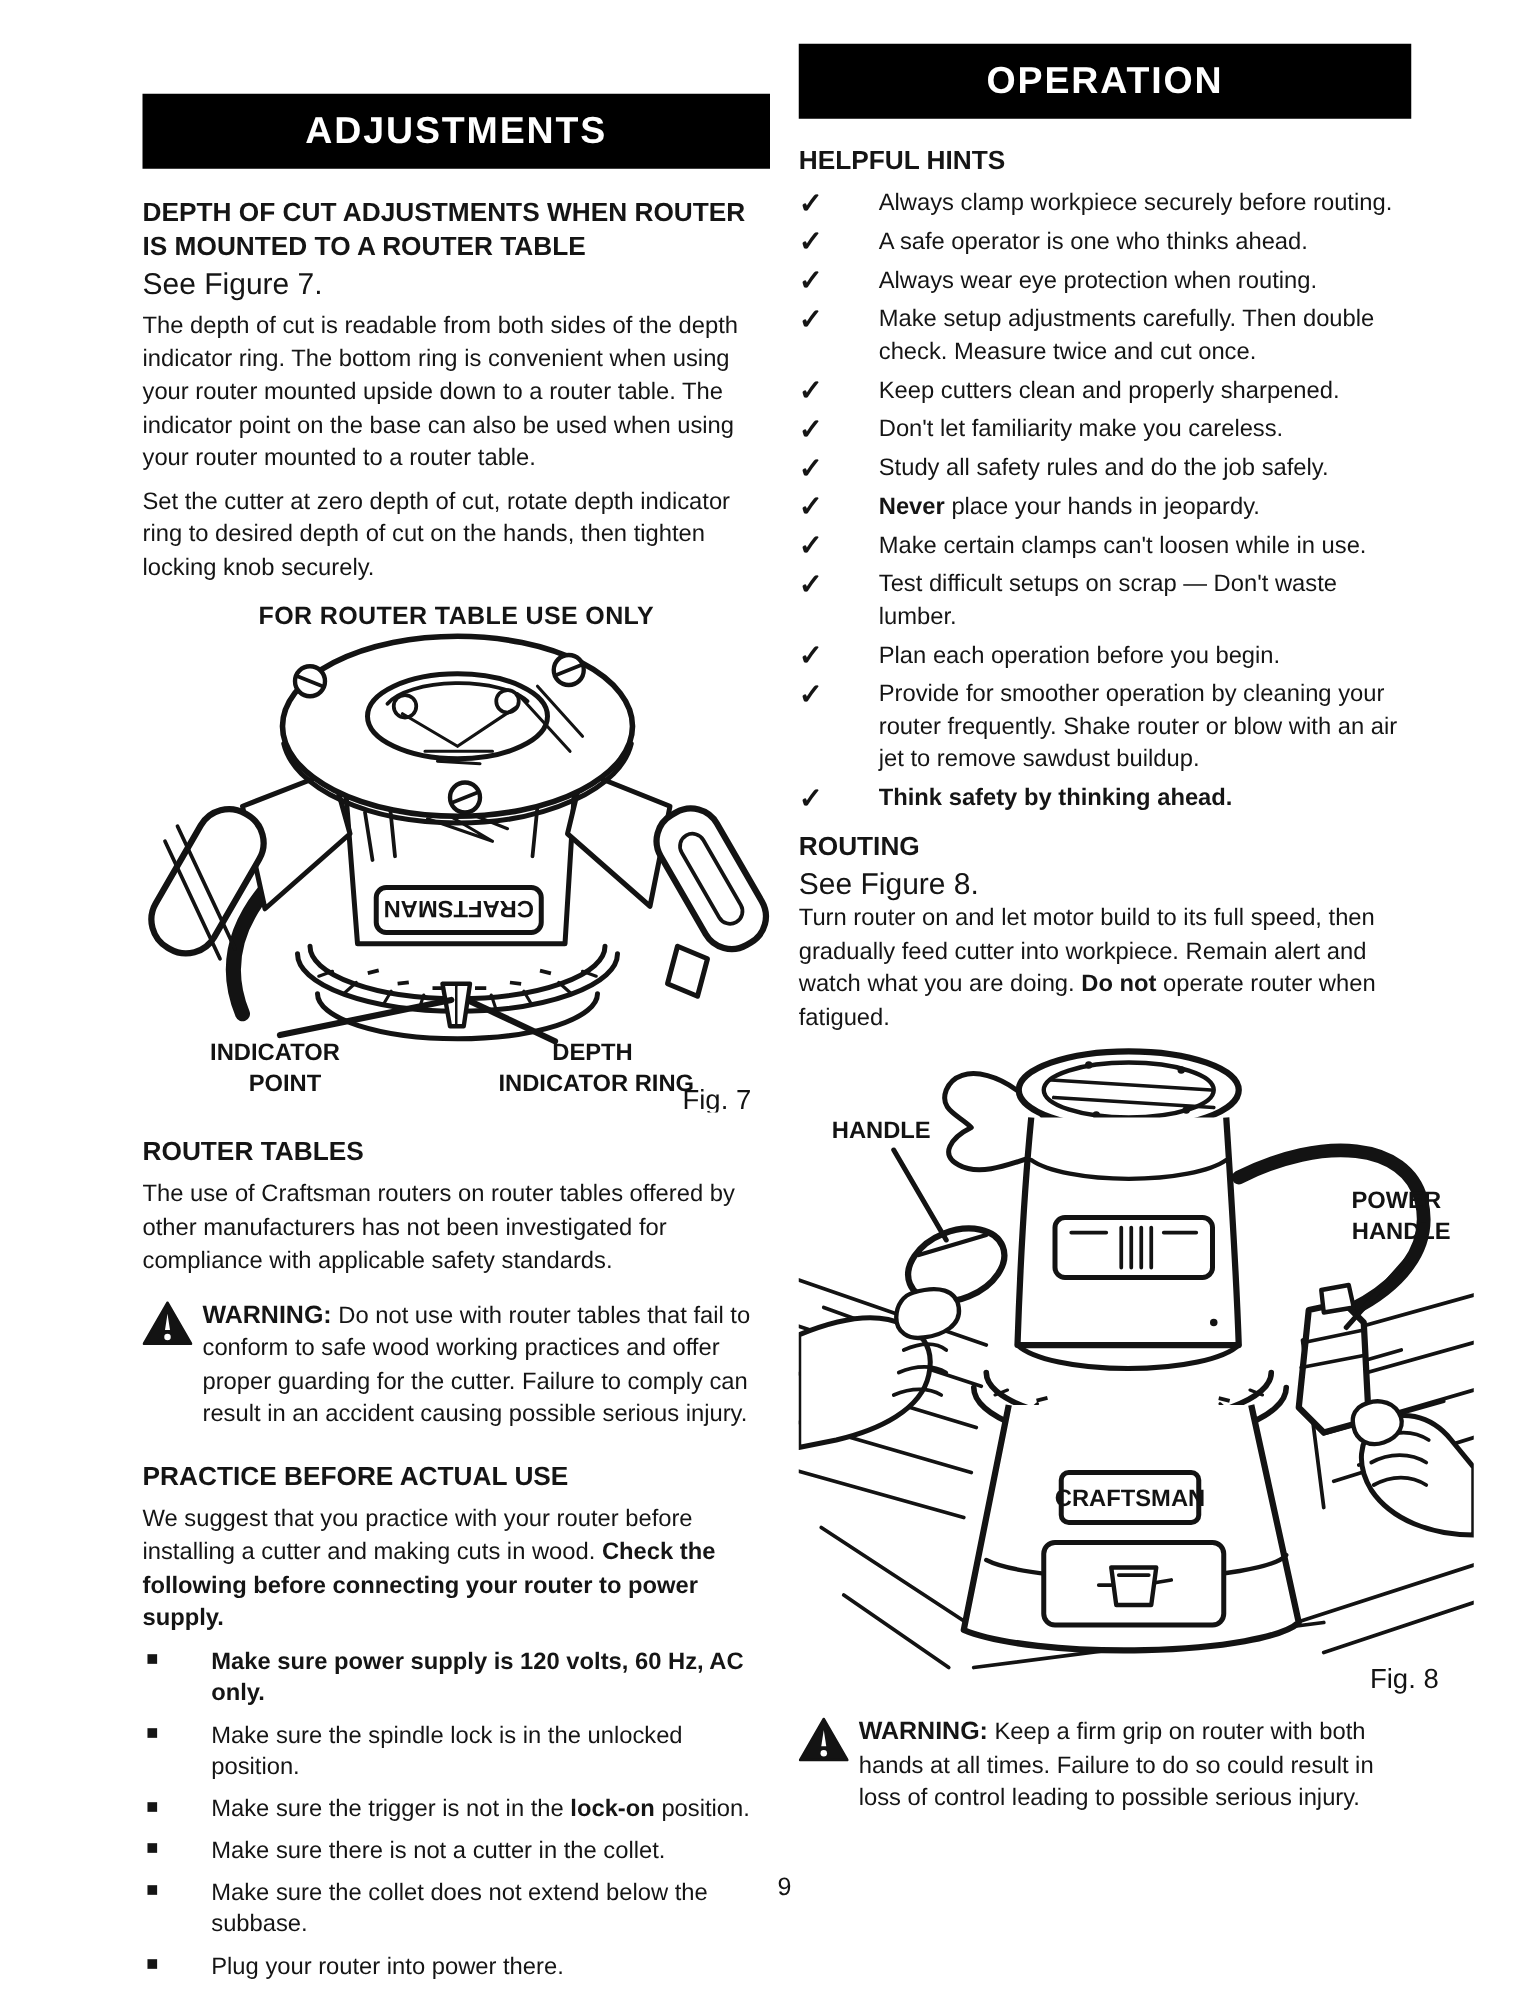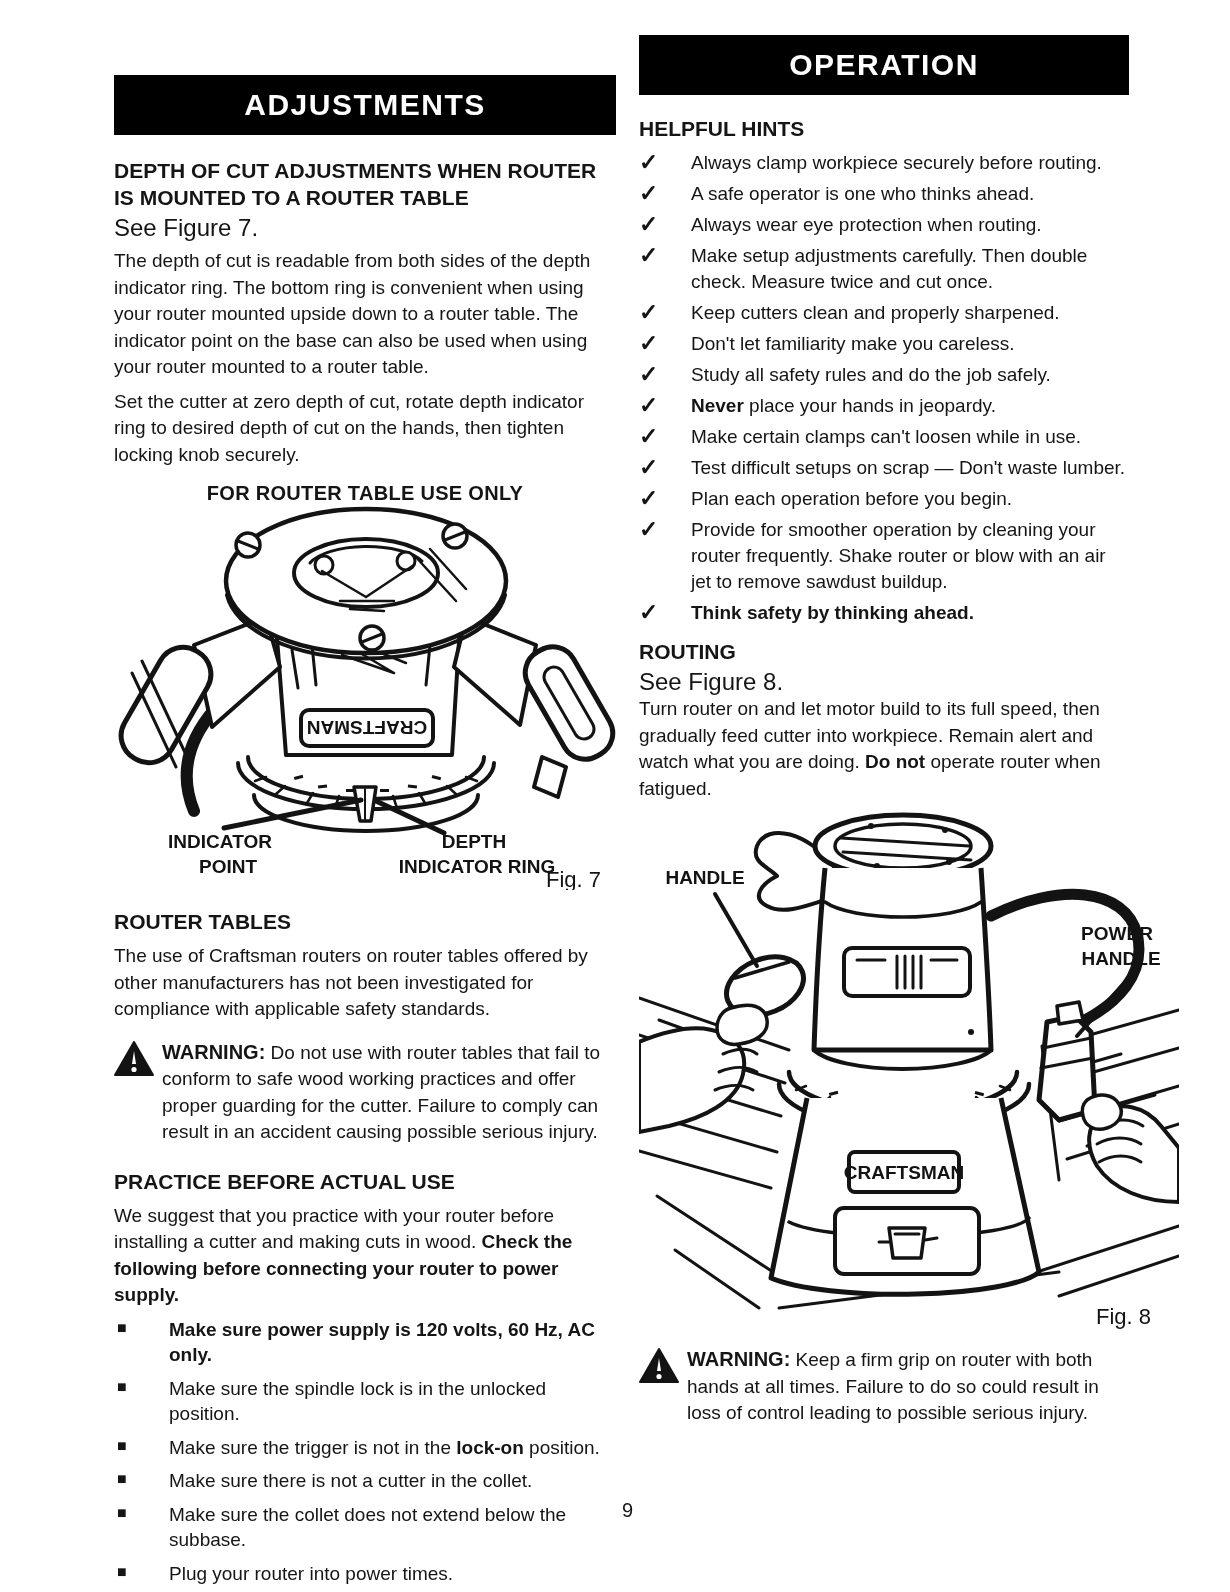--- a/index.html
+++ b/index.html
@@ -26,21 +26,21 @@
   .fig-caption{font-size:22px;font-weight:normal;}
   .warning{display:flex;margin-top:16px;}
   .warn-icon{flex:none;width:42px;padding-top:2px;}
   .warn-text{flex:1;font-size:19px;line-height:26.5px;padding-left:6px;}
   .warn-text .wlabel{font-weight:bold;font-size:20px;}
   .list{margin-top:8px;}
   .li{display:flex;margin-top:8px;}
   .li .marker{flex:none;width:52px;}
   .li .txt{flex:1;font-size:19px;line-height:25.5px;}
   .hints .li{margin-top:5px;}
-  .hints .li .txt{line-height:26px;}
+  .hints .li .txt{line-height:26px;margin-left:12px;}
   .check{font-size:23px;font-weight:bold;line-height:24px;}
   .sq{font-size:16px;line-height:22px;padding-left:3px;}
   .routing-p2{margin-top:2px;}
   .page-number{position:absolute;left:622px;top:1499px;font-size:20px;}
   .ink{stroke:#131313;fill:none;stroke-linecap:round;stroke-linejoin:round;}
   .inkf{stroke:#131313;fill:#ffffff;stroke-linejoin:round;}
   .blk{fill:#131313;stroke:none;}
 </style>
 </head>
 <body>
@@ -165,21 +165,21 @@
       <div class="li">
           <span class="marker sq">■</span>
           <span class="txt">Make sure there is not a cutter in the collet.</span>
         </div>
       <div class="li">
           <span class="marker sq">■</span>
           <span class="txt">Make sure the collet does not extend below the subbase.</span>
         </div>
       <div class="li">
           <span class="marker sq">■</span>
-          <span class="txt">Plug your router into power times.</span>
+          <span class="txt">Plug your router into power there.</span>
         </div>
       <div class="li">
           <span class="marker sq">■</span>
           <span class="txt">Grasp your router firmly with both hands and turn on.</span>
         </div>
     </div>
   </div>
 
   <div class="col col-right">
 

